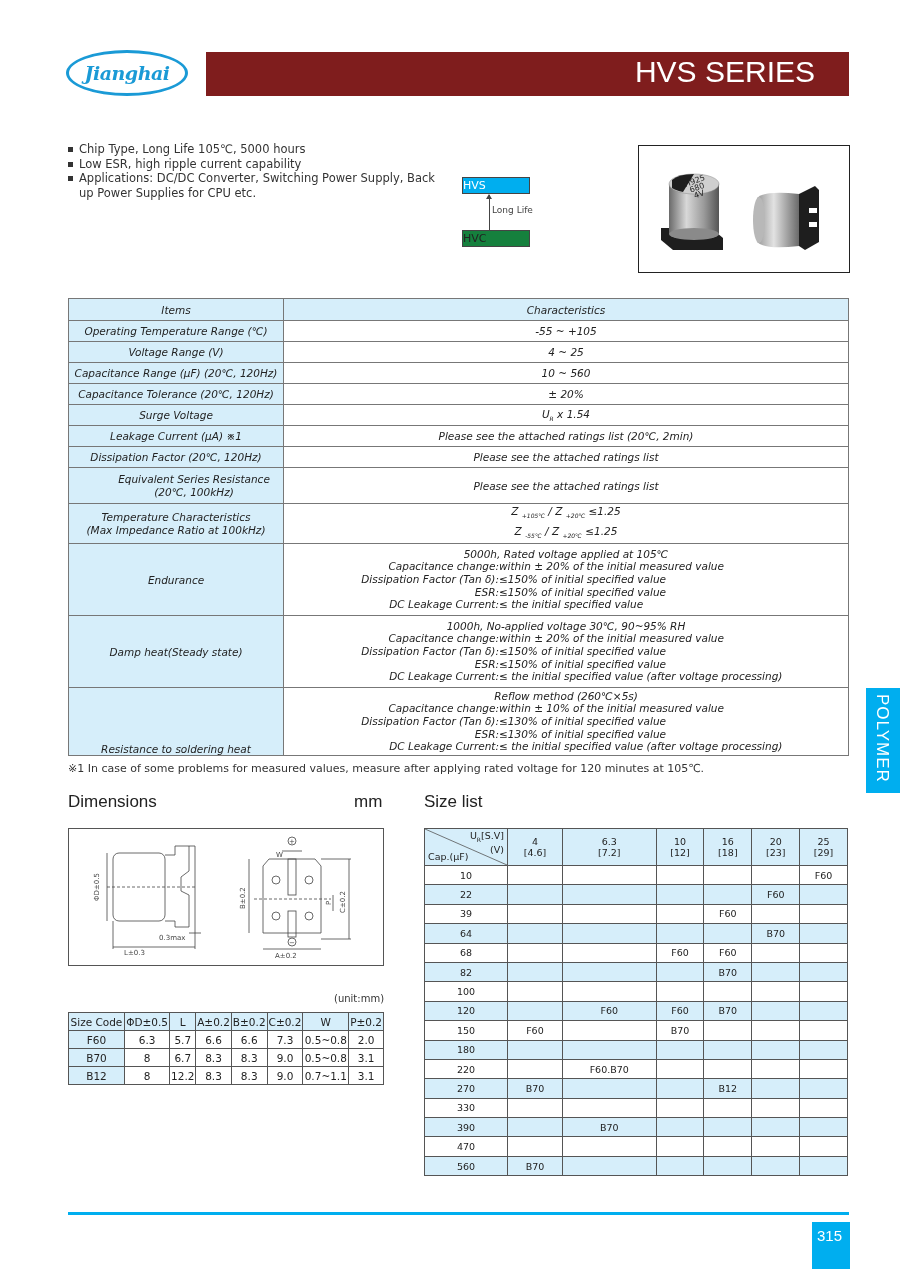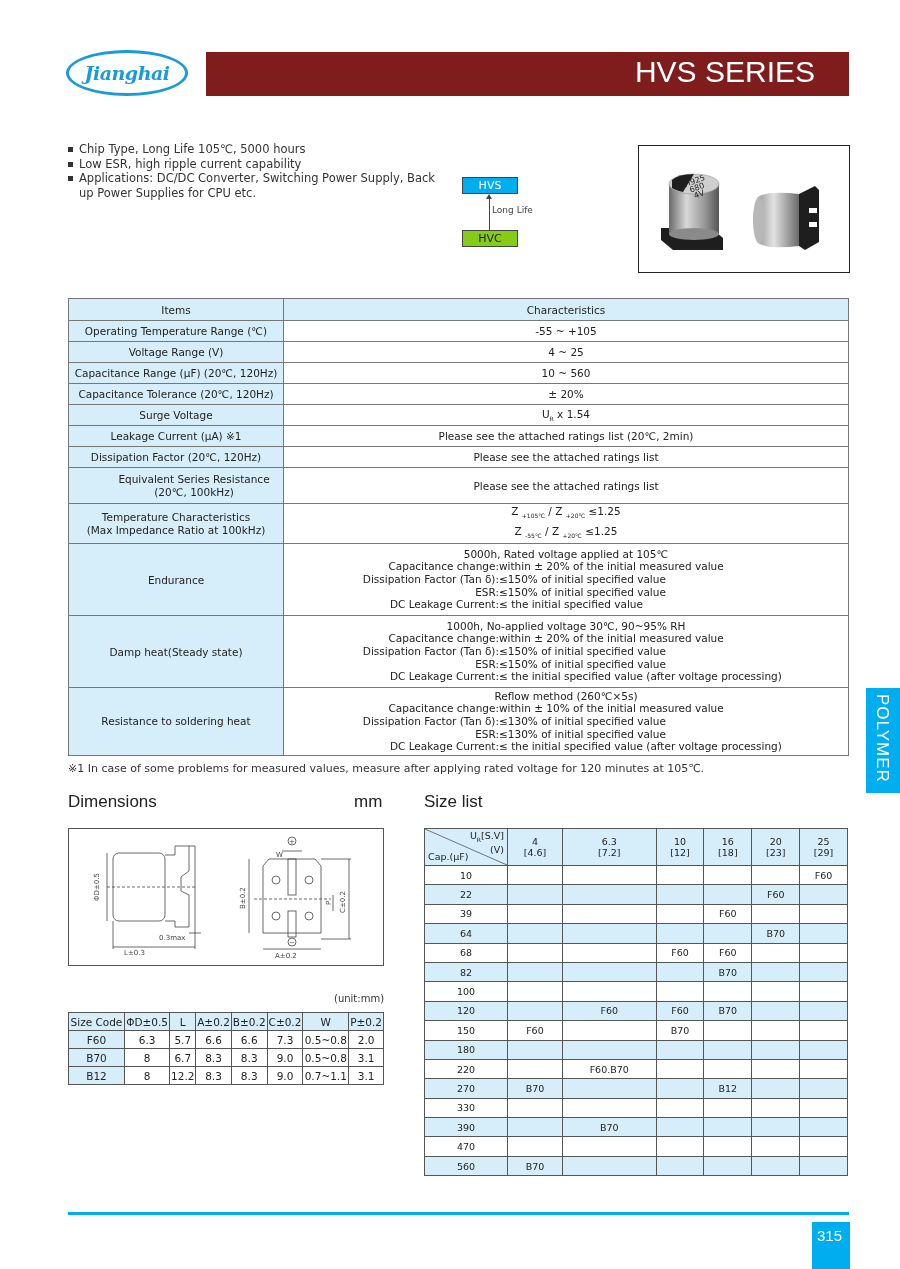--- a/index.html
+++ b/index.html
@@ -11,33 +11,33 @@
   #logo span { font-family: "DejaVu Serif", serif; font-style: italic; font-weight: bold; color: #1a9ad6; font-size: 19px; letter-spacing: -0.5px; }
   #title-bar { left: 206px; top: 52px; width: 643px; height: 44px; background: #7f1d1d; text-align: right; }
   #title-bar span { position:absolute; right: 34px; top: 3px; color:#fff; font-family: "Liberation Sans", sans-serif; font-size: 30px; letter-spacing: 0px; }
 
   
   #features { left: 68px; top: 142px; width: 380px; font-size: 11.5px; line-height: 14.5px; color:#333; list-style: none; }
   #features li { padding-left: 11px; position: relative; }
   #features li::before { content:""; position:absolute; left:0; top:5px; width:5px; height:5px; background:#333; }
 
   
-  .series-box { left: 462px; width: 56px; height: 17px; border: 1px solid #444; font-size: 11px; text-align:center; line-height: 15px; }
+  .series-box { left: 462px; width: 68px; height: 17px; border: 1px solid #444; font-size: 11px; line-height: 15px; }
   #hvs-box { top: 177px; background:#00aeef; color:#fff; }
-  #hvc-box { top: 230px; background:#84cc16; color:#222; }
+  #hvc-box { top: 230px; background:#15803d; color:#222; }
   #arrow-line { left: 489px; top: 195px; width: 1px; height: 35px; background:#444; }
   #arrow-head { left: 486px; top: 194px; width:0; height:0; border-left:3px solid transparent; border-right:3px solid transparent; border-bottom:5px solid #444; }
   #longlife { left: 492px; top: 205px; font-size: 9px; color:#444; }
 
   
   #product-frame { left: 638px; top: 145px; width: 212px; height: 128px; border: 1.5px solid #222; }
 
   
   table { border-collapse: collapse; }
-  #spec-table { position:absolute; left: 68px; top: 298px; width: 781px; font-size: 10.5px; }
+  #spec-table { position:absolute; left: 68px; top: 298px; width: 781px; font-size: 10.5px; font-style: italic; }
   #spec-table td, #spec-table th { border: 1px solid #777; font-weight: normal; text-align:center; vertical-align: middle; }
   #spec-table td.item { background:#d6eefa; width: 215px; }
   #spec-table th { background:#d6eefa; height: 22px; }
   #spec-table tr.r21 td { height: 21px; }
   .block-title { display:block; text-align:center; }
   .kv { display:grid; grid-template-columns: 215px auto; text-align:left; line-height: 12.6px; }
   .kv .k { text-align:right; }
   sub { font-size: 6px; }
 
   #footnote { left: 68px; top: 762px; font-size: 11px; color:#333; }
@@ -208,21 +208,21 @@
         <span class="k">Dissipation Factor (Tan δ):</span>
             <span>≤150% of initial specified value</span>
         <span class="k">ESR:</span>
             <span>≤150% of initial specified value</span>
         <span class="k">DC Leakage Current:</span>
             <span>≤ the initial specified value (after voltage processing)</span>
       </div>
     </td>
   </tr>
   <tr>
-    <td class="item" style="height:68px; vertical-align:bottom; padding-bottom:28px;">Resistance to soldering heat</td>
+    <td class="item" style="height:68px; vertical-align:bottom; padding-bottom:0;">Resistance to soldering heat</td>
     <td>
       <span class="block-title">Reflow method (260℃×5s)</span>
       <div class="kv">
         <span class="k">Capacitance change:</span>
             <span>within ± 10% of the initial measured value</span>
         <span class="k">Dissipation Factor (Tan δ):</span>
             <span>≤130% of initial specified value</span>
         <span class="k">ESR:</span>
             <span>≤130% of initial specified value</span>
         <span class="k">DC Leakage Current:</span>

